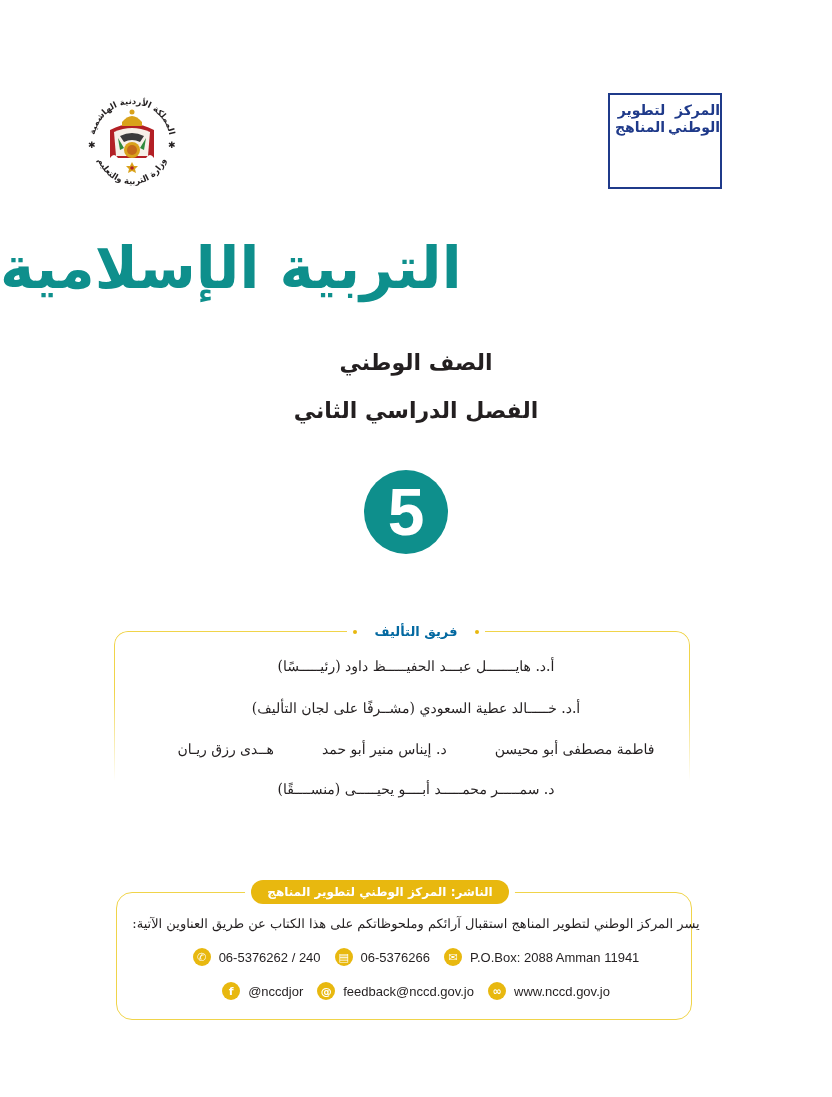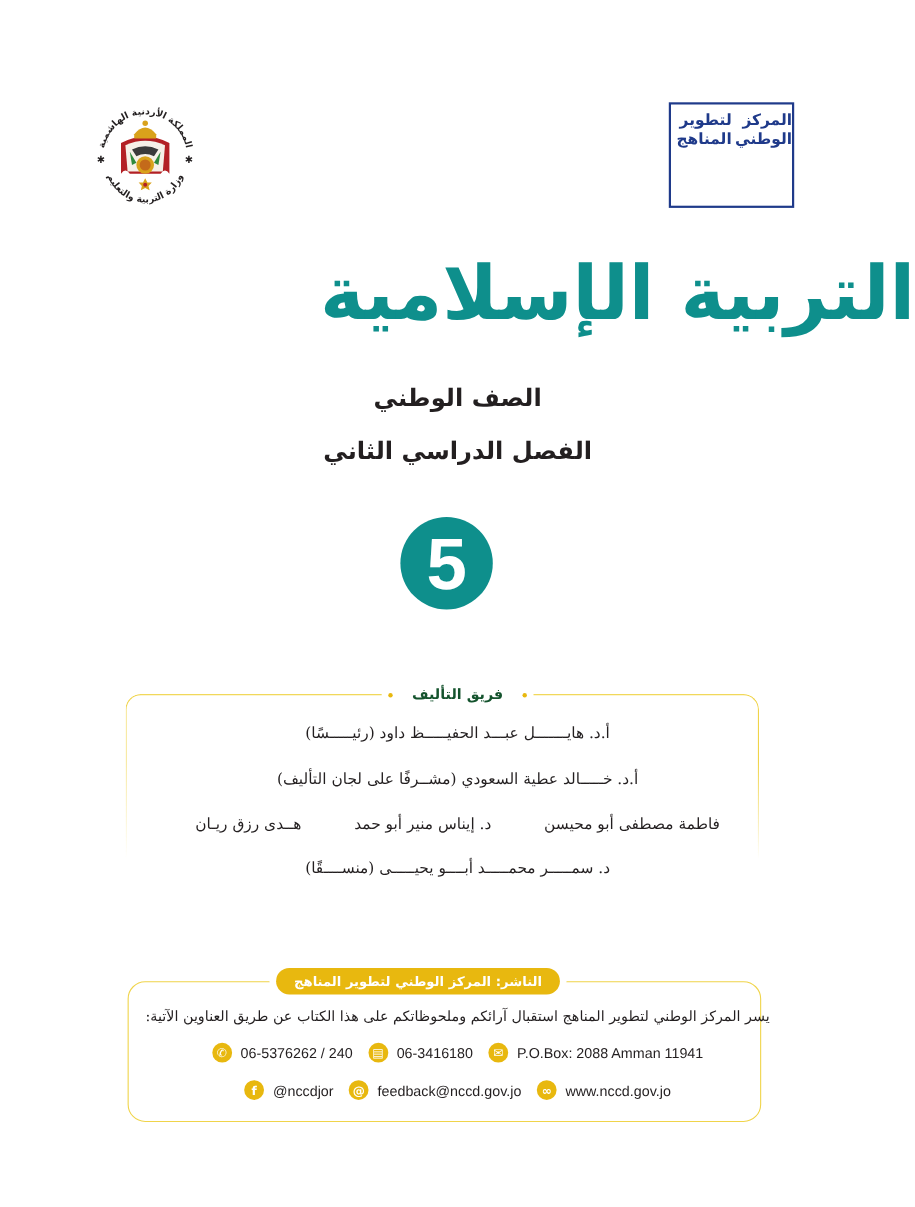--- a/index.html
+++ b/index.html
@@ -23,22 +23,22 @@
     font-family: "DejaVu Sans", sans-serif;
   }
   .nccd-logo .en-bottom {
     height: 44px; background: #1f3a8a; color: #ffffff; font-family: "Liberation Sans", sans-serif;
     font-weight: bold; font-size: 12.5px; line-height: 14px; text-align: center;
     display: flex; flex-direction: column; justify-content: center; letter-spacing: 0.2px;
   }
 
   
   .main-title {
-    position: absolute; left: 0; top: 218px; width: 832px; text-align: right;
-    direction: rtl; color: #0e8f8c; font-weight: bold; font-size: 68px; line-height: 100px;
+    position: absolute; left: 0; top: 218px; width: 832px; text-align: left;
+    direction: rtl; color: #0e8f8c; font-weight: bold; font-size: 58px; line-height: 100px;
     font-family: "DejaVu Sans", sans-serif; letter-spacing: 1px;
   }
 
   .grade {
     position: absolute; left: 0; top: 350px; width: 832px; text-align: center;
     direction: rtl; font-weight: bold; font-size: 22px; color: #231f20;
   }
   .semester {
     position: absolute; left: 0; top: 398px; width: 832px; text-align: center;
     direction: rtl; font-weight: bold; font-size: 22px; color: #231f20;
@@ -55,21 +55,21 @@
     position: absolute; left: 114px; top: 631px; width: 576px; height: 150px;
     border-top: 1.5px solid #f0d44a; border-left: 1.5px solid #f0d44a; border-right: 1.5px solid #f0d44a;
     border-radius: 14px 14px 0 0;
     -webkit-mask-image: linear-gradient(to bottom, #000 40%, transparent 100%);
             mask-image: linear-gradient(to bottom, #000 40%, transparent 100%);
   }
   .authors-heading-wrap {
     position: absolute; left: 0; top: 622px; width: 832px; display: flex; justify-content: center;
   }
   .authors-heading {
-    background: #fff; padding: 0 28px; color: #14532d; font-weight: bold; font-size: 13px;
+    background: #fff; padding: 0 28px; color: #0369a1; font-weight: bold; font-size: 13px;
     direction: rtl; position: relative; line-height: 20px;
   }
   .authors-heading .dot {
     position: absolute; top: 8px; width: 4px; height: 4px; border-radius: 50%; background: #e8b80f;
   }
   .authors-heading .dot.left { left: 6px; }
   .authors-heading .dot.right { right: 6px; }
 
   .author-line {
     position: absolute; left: 0; width: 832px; text-align: center; direction: rtl;
@@ -177,21 +177,21 @@
 </div>
 <div class="publisher-intro">يسر المركز الوطني لتطوير المناهج استقبال آرائكم وملحوظاتكم على هذا الكتاب عن طريق العناوين الآتية:</div>
 
 <div class="contact-row" style="top:948px;">
   <div class="contact-item">
     <span class="contact-icon">✆</span>
     <span>06-5376262 / 240</span>
   </div>
   <div class="contact-item">
     <span class="contact-icon">▤</span>
-    <span>06-3416180</span>
+    <span>06-5376266</span>
   </div>
   <div class="contact-item">
     <span class="contact-icon">✉</span>
     <span>P.O.Box: 2088 Amman 11941</span>
   </div>
 </div>
 
 <div class="contact-row" style="top:982px;">
   <div class="contact-item">
     <span class="contact-icon">f</span>

